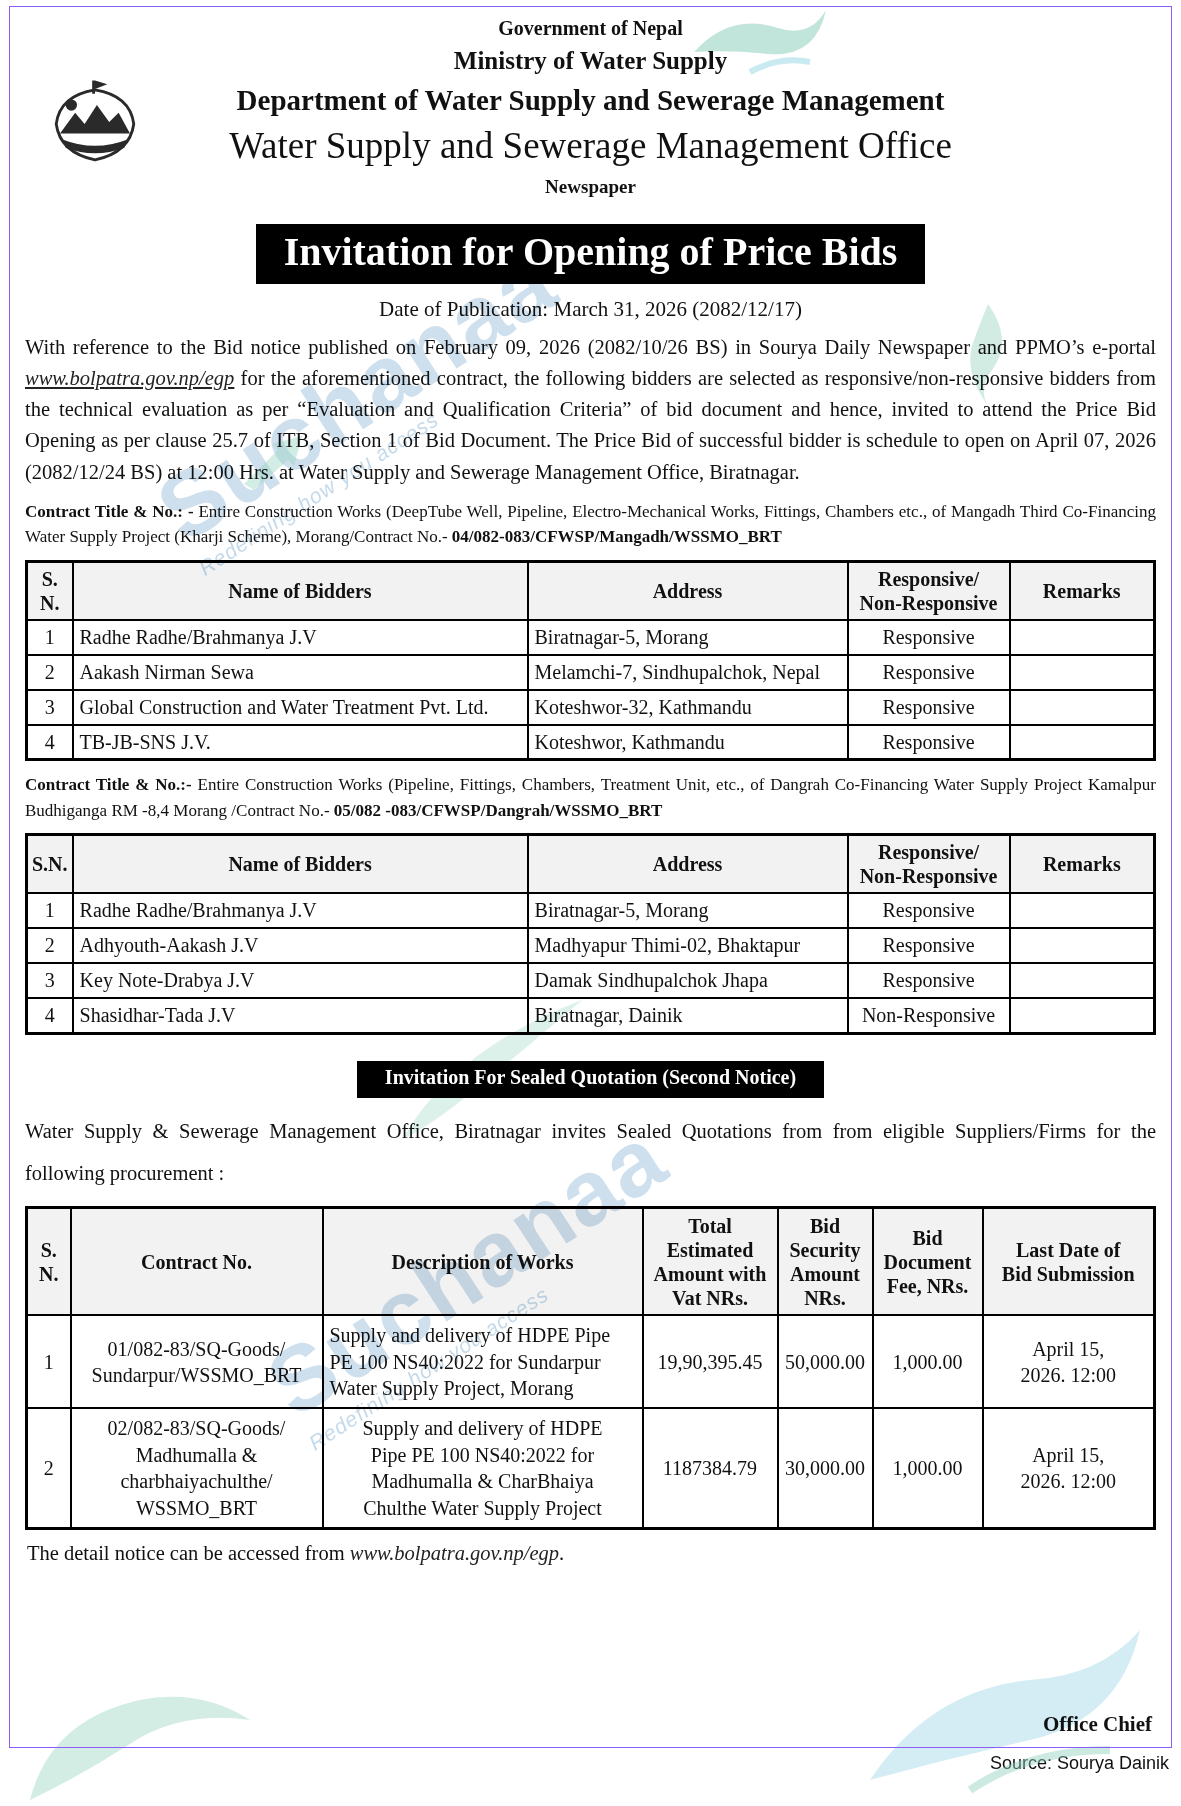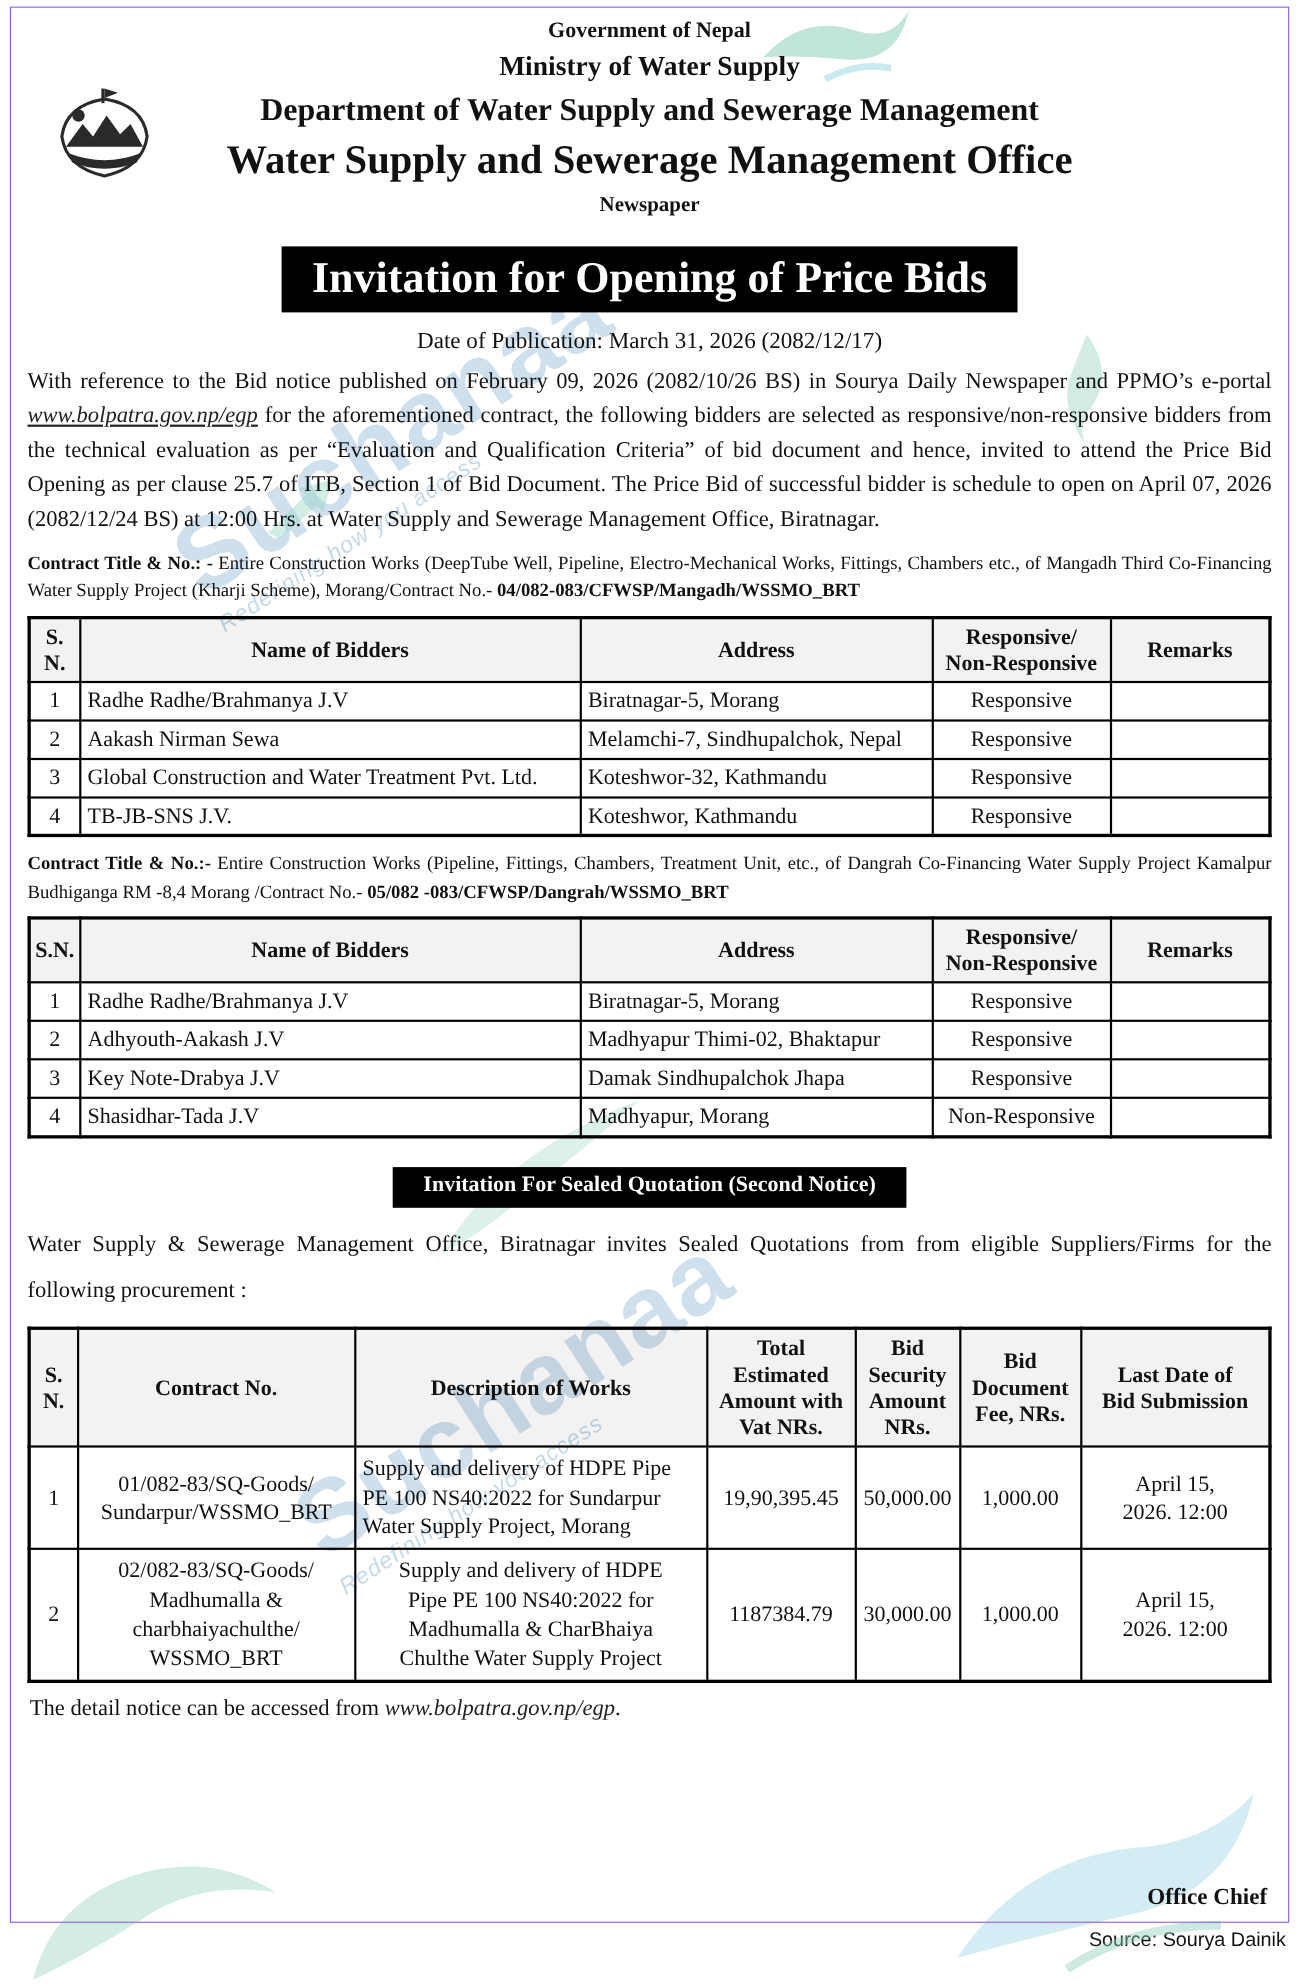--- a/index.html
+++ b/index.html
@@ -14,21 +14,21 @@
   .wm-text { display: block; font-family: "Liberation Sans", sans-serif; font-weight: bold; font-size: 92px; color: rgba(125, 172, 208, 0.38); letter-spacing: 2px; line-height: 1; }
   .wm-sub { display: block; font-family: "Liberation Sans", sans-serif; font-style: italic; font-size: 21px; color: rgba(125, 172, 208, 0.45); margin-top: 4px; letter-spacing: 1px; }
 
   .notice { position: relative; z-index: 1; margin: 6px 9px 0 9px; border: 1px solid #8b5cf6; padding: 10px 15px 10px 15px; min-height: 1742px; display: flex; flex-direction: column; background: transparent; }
 
   
   .hdr { text-align: center; position: relative; }
   .hdr-line1 { font-size: 20px; font-weight: bold; }
   .hdr-line2 { font-size: 25px; font-weight: bold; margin-top: 7px; }
   .hdr-line3 { font-size: 29px; font-weight: bold; margin-top: 9px; }
-  .hdr-line4 { font-size: 37px; font-weight: bold; margin-top: 7px; }
+  .hdr-line4 { font-size: 37px; font-weight: normal; margin-top: 7px; }
   .hdr-line5 { font-size: 19px; font-weight: bold; margin-top: 9px; }
   .emblem { position: absolute; left: 18px; top: 58px; width: 104px; height: 98px; }
 
   .banner { align-self: center; background: #000; color: #fff; font-weight: bold; padding: 5px 28px 9px 28px; line-height: 1.15; }
   .banner1 { font-size: 40px; margin-top: 26px; }
   .banner2 { font-size: 20px; margin-top: 26px; }
 
   .pub-date { text-align: center; font-weight: normal; font-size: 21px; margin-top: 13px; }
 
   .body-text { font-size: 20.5px; line-height: 1.52; text-align: justify; margin: 10px 0 0 0; }
@@ -207,21 +207,21 @@
         <tr>
           <td class="c">3</td>
           <td>Key Note-Drabya J.V</td>
           <td>Damak Sindhupalchok Jhapa</td>
           <td class="c">Responsive</td>
           <td></td>
         </tr>
         <tr>
           <td class="c">4</td>
           <td>Shasidhar-Tada J.V</td>
-          <td>Madhyapur, Morang</td>
+          <td>Biratnagar, Dainik</td>
           <td class="c">Non-Responsive</td>
           <td></td>
         </tr>
       </tbody>
     </table>
 
     <div class="banner banner2">Invitation For Sealed Quotation (Second Notice)</div>
 
     <p class="intro">Water Supply &amp; Sewerage Management Office, Biratnagar invites Sealed Quotations from from eligible Suppliers/Firms for the following procurement :</p>
 

